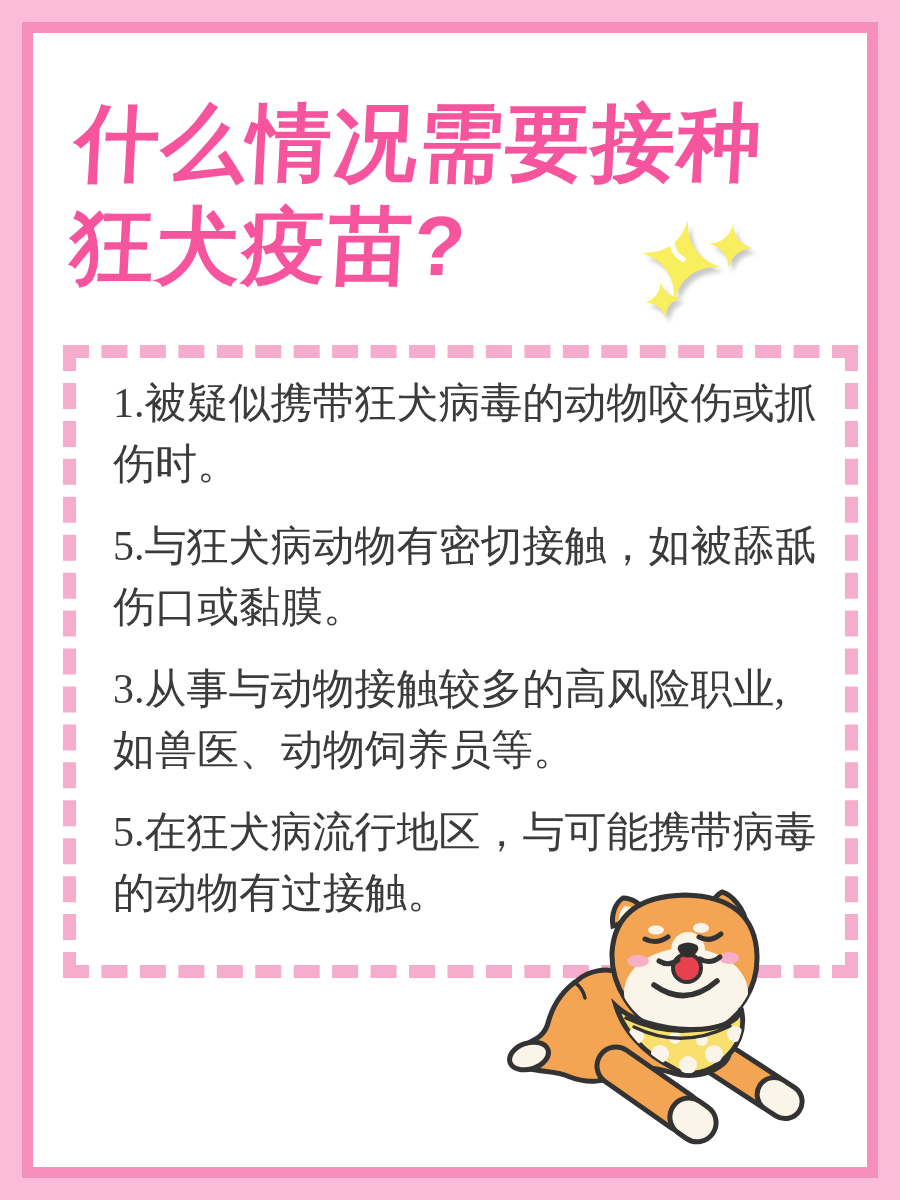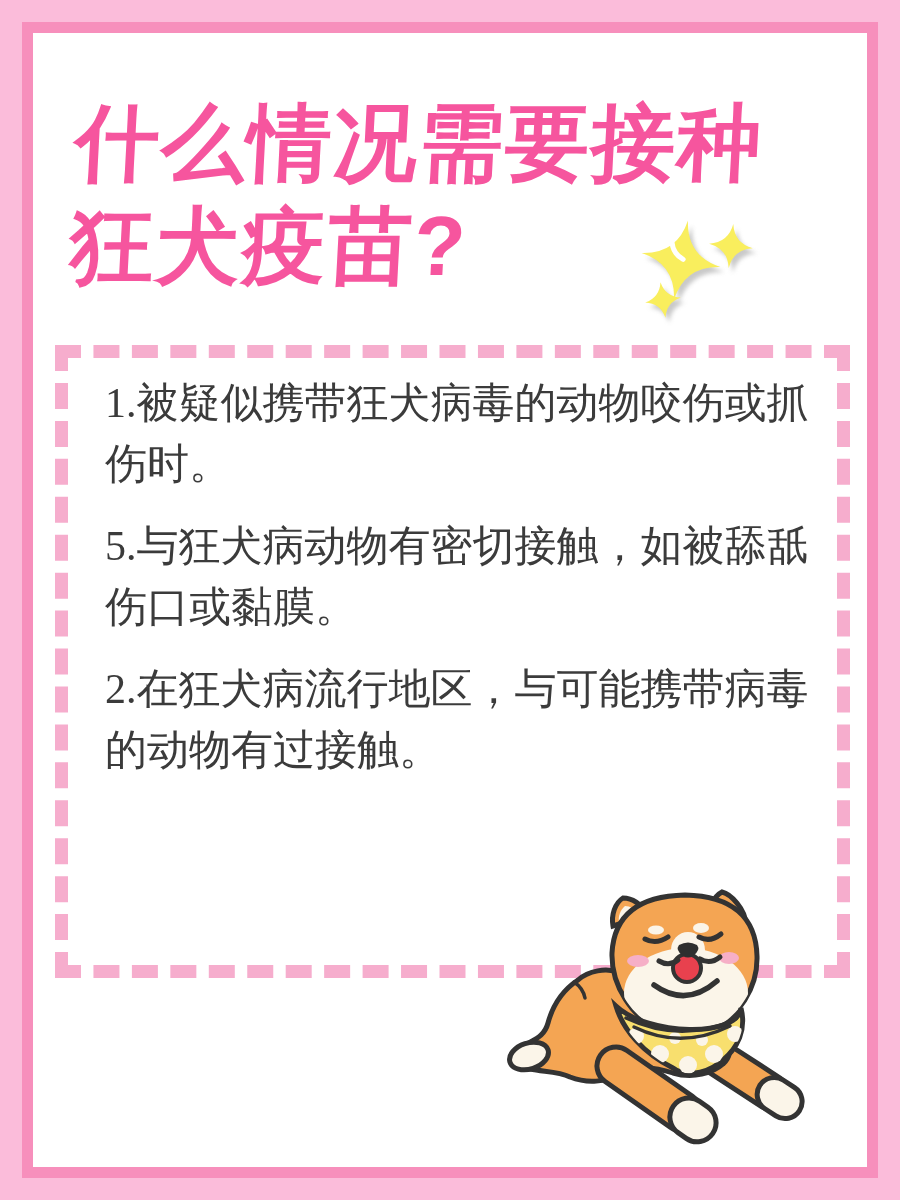--- a/index.html
+++ b/index.html
@@ -32,21 +32,21 @@
   }
   .sparkle{
     position:absolute;
     left:633px;top:208px;
     width:122px;height:118px;
     z-index:3;
     filter:drop-shadow(4px 5px 2px rgba(135,135,135,0.45));
   }
   .content-box{
     position:absolute;
-    left:55px;top:345px;
+    left:63px;top:345px;
     width:795px;height:633px;
     box-sizing:border-box;
     border:13px dashed var(--dash-pink,#F6ADCD);
     padding:15px 24px 0 37px;
     z-index:2;
   }
   .point{
     margin:0 0 21px 0;
     font-family:"Liberation Serif",serif;
     font-size:42px;
@@ -93,21 +93,22 @@
       <path class="star" d="M98,16 Q101,35 120,38 Q101,41 98,60 Q95,41 76,38 Q95,35 98,16 Z"></path>
     </g>
     <g transform="rotate(-8 30 92)">
       <path class="star" d="M30,74 Q33,89 48,92 Q33,95 30,110 Q27,95 12,92 Q27,89 30,74 Z"></path>
     </g>
   </svg>
 
   <div class="content-box">
     <p class="point">1.被疑似携带狂犬病毒的动物咬伤或抓伤时。</p>
     <p class="point">5.与狂犬病动物有密切接触，如被舔舐伤口或黏膜。</p>
-    <p class="point">2.在狂犬病流行地区，与可能携带病毒的动物有过接触。</p>
+    <p class="point">3.从事与动物接触较多的高风险职业,如兽医、动物饲养员等。</p>
+    <p class="point">5.在狂犬病流行地区，与可能携带病毒的动物有过接触。</p>
   </div>
 
   <svg class="dog" viewBox="0 0 392 292" xmlns="http://www.w3.org/2000/svg">
 
     <g transform="translate(230,190) rotate(33)">
       <rect class="fill-orange" x="-17" y="-17" width="97" height="34" rx="17"></rect>
       <rect class="fill-cream-o" x="50" y="-17" width="47" height="34" rx="17"></rect>
     </g>
 
     <path class="fill-orange" d="M133,105

